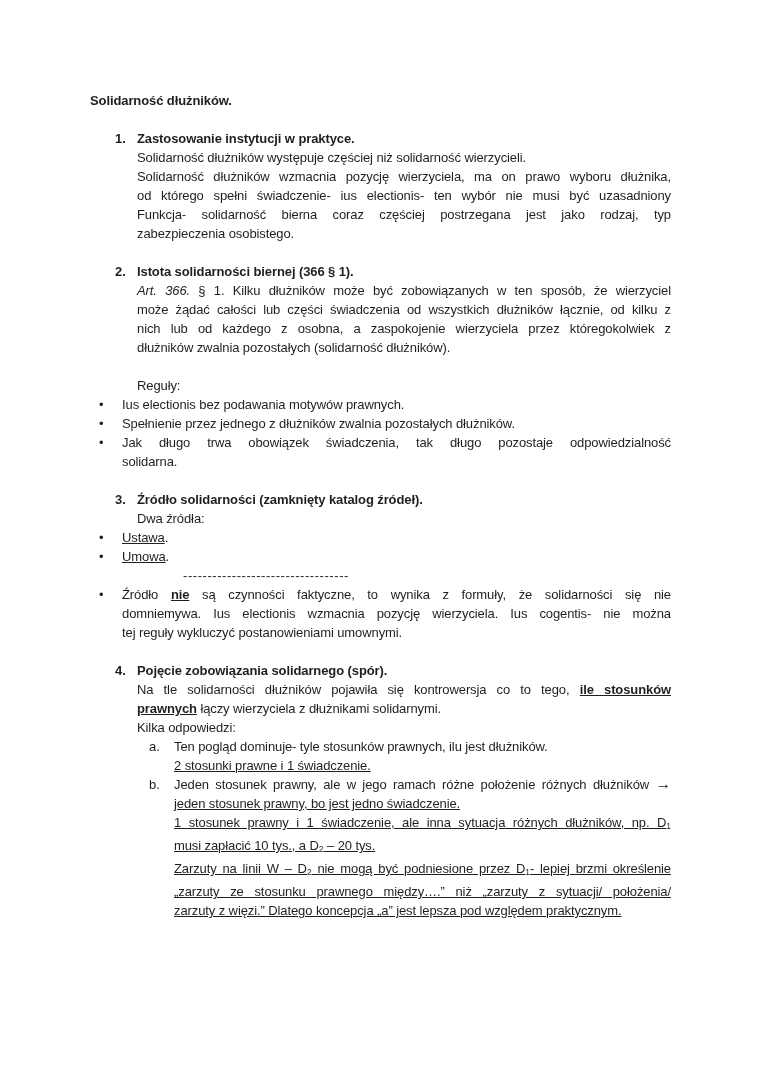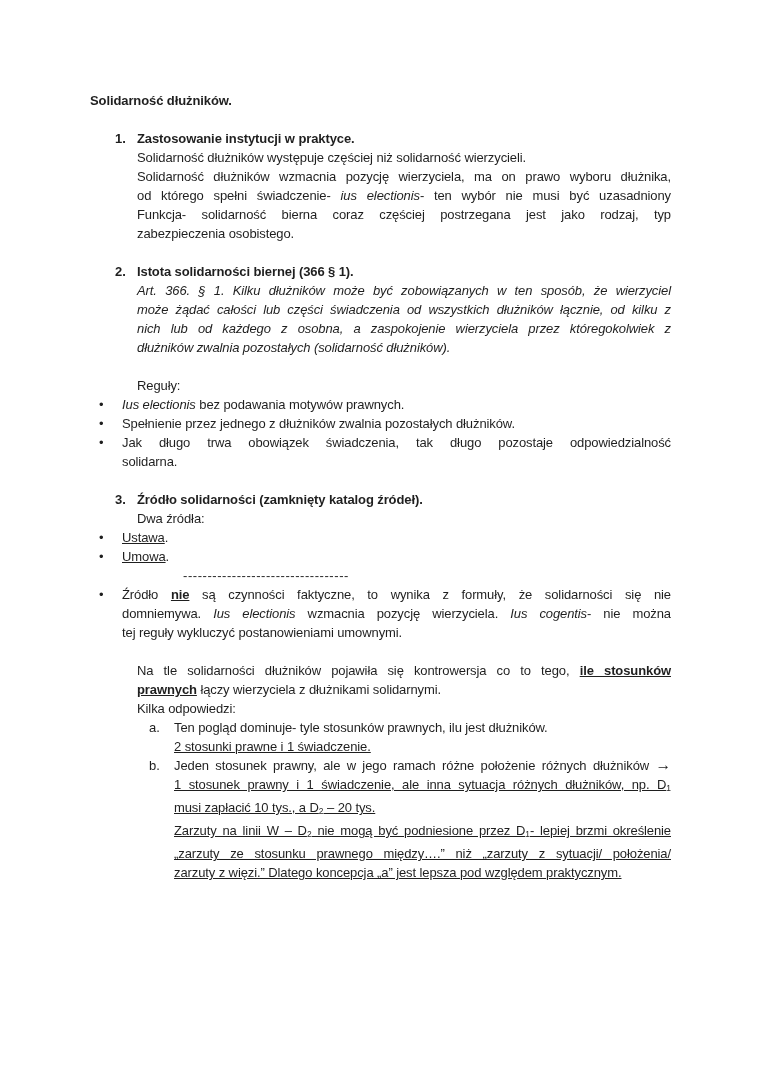--- a/index.html
+++ b/index.html
@@ -18,21 +18,21 @@
   .content {
     position: absolute;
     left: 90px;
     top: 91px;
     width: 581px;
   }
   .line { min-height: 19px; }
   .blank { height: 19px; }
 
   .b  { font-weight: bold; }
-  .i  { font-style: italic; }
+  .i  { }
   .bi { font-weight: normal; font-style: italic; }
   .u  { text-decoration: underline; }
   .bu { font-weight: bold; text-decoration: underline; }
 
   
   .j { text-align: justify; text-align-last: justify; text-justify: inter-word; }
 
   
   .ind1 { margin-left: 47px; }            
   .numline { margin-left: 25px; }         
@@ -82,26 +82,28 @@
     <div class="line b numline"><span class="marker">3.</span><span>Źródło solidarności (zamknięty katalog źródeł).</span></div>
     <div class="line ind1">Dwa źródła:</div>
     <div class="line bl"><span class="bullet">•</span><span class="u">Ustawa</span><span>.</span></div>
     <div class="line bl"><span class="bullet">•</span><span class="u">Umowa</span><span>.</span></div>
     <div class="line dash-line">----------------------------------</div>
     <div class="line bl j"><span class="bullet">•</span><span>Źródło </span><span class="bu">nie</span><span> są czynności faktyczne, to wynika z formuły, że solidarności się nie</span></div>
     <div class="line bcont j"><span>domniemywa. </span><span class="i">Ius electionis</span><span> wzmacnia pozycję wierzyciela. </span><span class="i">Ius cogentis</span><span>- nie można</span></div>
     <div class="line bcont">tej reguły wykluczyć postanowieniami umownymi.</div>
     <div class="blank"></div>
 
+    <div class="line b numline"><span class="marker">4.</span><span>Pojęcie zobowiązania solidarnego (spór).</span></div>
     <div class="line ind1 j"><span>Na tle solidarności dłużników pojawiła się kontrowersja co to tego, </span><span class="bu">ile stosunków</span></div>
     <div class="line ind1"><span class="bu">prawnych</span><span> łączy wierzyciela z dłużnikami solidarnymi.</span></div>
     <div class="line ind1">Kilka odpowiedzi:</div>
     <div class="line sub"><span class="marker">a.</span><span>Ten pogląd dominuje- tyle stosunków prawnych, ilu jest dłużników.</span></div>
     <div class="line subcont">2 stosunki prawne i 1 świadczenie.</div>
     <div class="line sub j"><span class="marker">b.</span><span>Jeden stosunek prawny, ale w jego ramach różne położenie różnych dłużników </span><span class="arrow">→</span></div>
+    <div class="line subcont">jeden stosunek prawny, bo jest jedno świadczenie.</div>
     <div class="line subcont j"><span>1 stosunek prawny i 1 świadczenie, ale inna sytuacja różnych dłużników, np. D</span><span class="sb">1</span></div>
     <div class="line subcont"><span>musi zapłacić 10 tys., a D</span><span class="sb">2</span><span> – 20 tys.</span></div>
     <div class="line subcont j"><span>Zarzuty na linii W – D</span><span class="sb">2</span><span> nie mogą być podniesione przez D</span><span class="sb">1</span><span>- lepiej brzmi określenie</span></div>
     <div class="line subcont j">„zarzuty ze stosunku prawnego między….” niż „zarzuty z sytuacji/ położenia/</div>
     <div class="line subcont">zarzuty z więzi.” Dlatego koncepcja „a” jest lepsza pod względem praktycznym.</div>
 
   </div>
 </div>
 
 </body></html>

